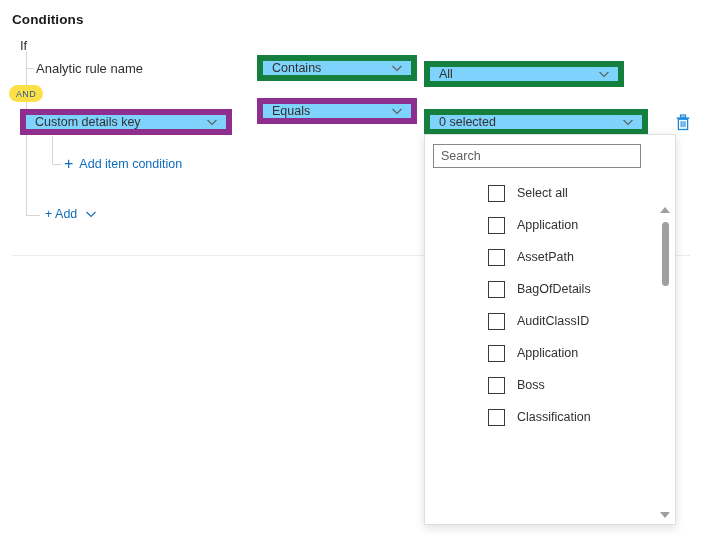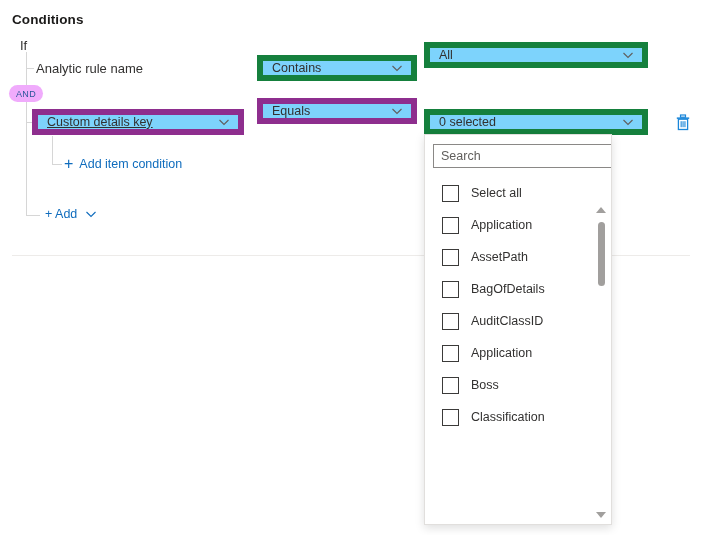--- a/index.html
+++ b/index.html
@@ -91,21 +91,21 @@
   }
 
   
   .and-badge {
     position: absolute;
     left: 9px;
     top: 85px;
     width: 34px;
     height: 17px;
     border-radius: 9px;
-    background: #f0abfc;
+    background: #fde047;
     color: #2b579a;
     font-size: 9px;
     letter-spacing: 0.4px;
     display: flex;
     align-items: center;
     justify-content: center;
     font-family: "Liberation Sans", sans-serif;
   }
 
   
@@ -141,22 +141,22 @@
   }
   .chev {
     width: 12px;
     height: 12px;
     flex: 0 0 auto;
     margin-right: 2px;
     display: block;
   }
 
   #ddl-op1 { left: 257px; top: 55px; width: 160px; }
-  #ddl-val1 { left: 424px; top: 42px; width: 224px; }
-  #ddl-key2 { left: 32px; top: 109px; width: 212px; text-decoration: underline; }
+  #ddl-val1 { left: 424px; top: 61px; width: 200px; }
+  #ddl-key2 { left: 20px; top: 109px; width: 212px; }
   #ddl-op2 { left: 257px; top: 98px; width: 160px; }
   #ddl-val2 { left: 424px; top: 109px; width: 224px; }
 
   
   .trash-btn {
     position: absolute;
     left: 673px;
     top: 112px;
     width: 20px;
     height: 20px;
@@ -194,21 +194,21 @@
     width: 678px;
     height: 1px;
     background: #edebe9;
   }
 
   
   .callout {
     position: absolute;
     left: 424px;
     top: 134px;
-    width: 188px;
+    width: 252px;
     height: 391px;
     box-sizing: border-box;
     background: #ffffff;
     border: 1px solid #e1dfdd;
     box-shadow: 0 3px 9px rgba(0,0,0,0.13);
     overflow: hidden;
   }
   .search-wrap {
     position: absolute;
     left: 8px;
@@ -233,20 +233,21 @@
   }
   .search-wrap input::placeholder { color: #605e5c; opacity: 1; }
 
   .opt-list {
     position: absolute;
     left: 0;
     top: 42px;
     right: 0;
     bottom: 0;
     overflow: hidden;
+    padding-left: 46px;
   }
   .opt {
     height: 32px;
     display: flex;
     align-items: center;
     padding-left: 17px;
     cursor: pointer;
   }
   .cbox {
     width: 17px;

